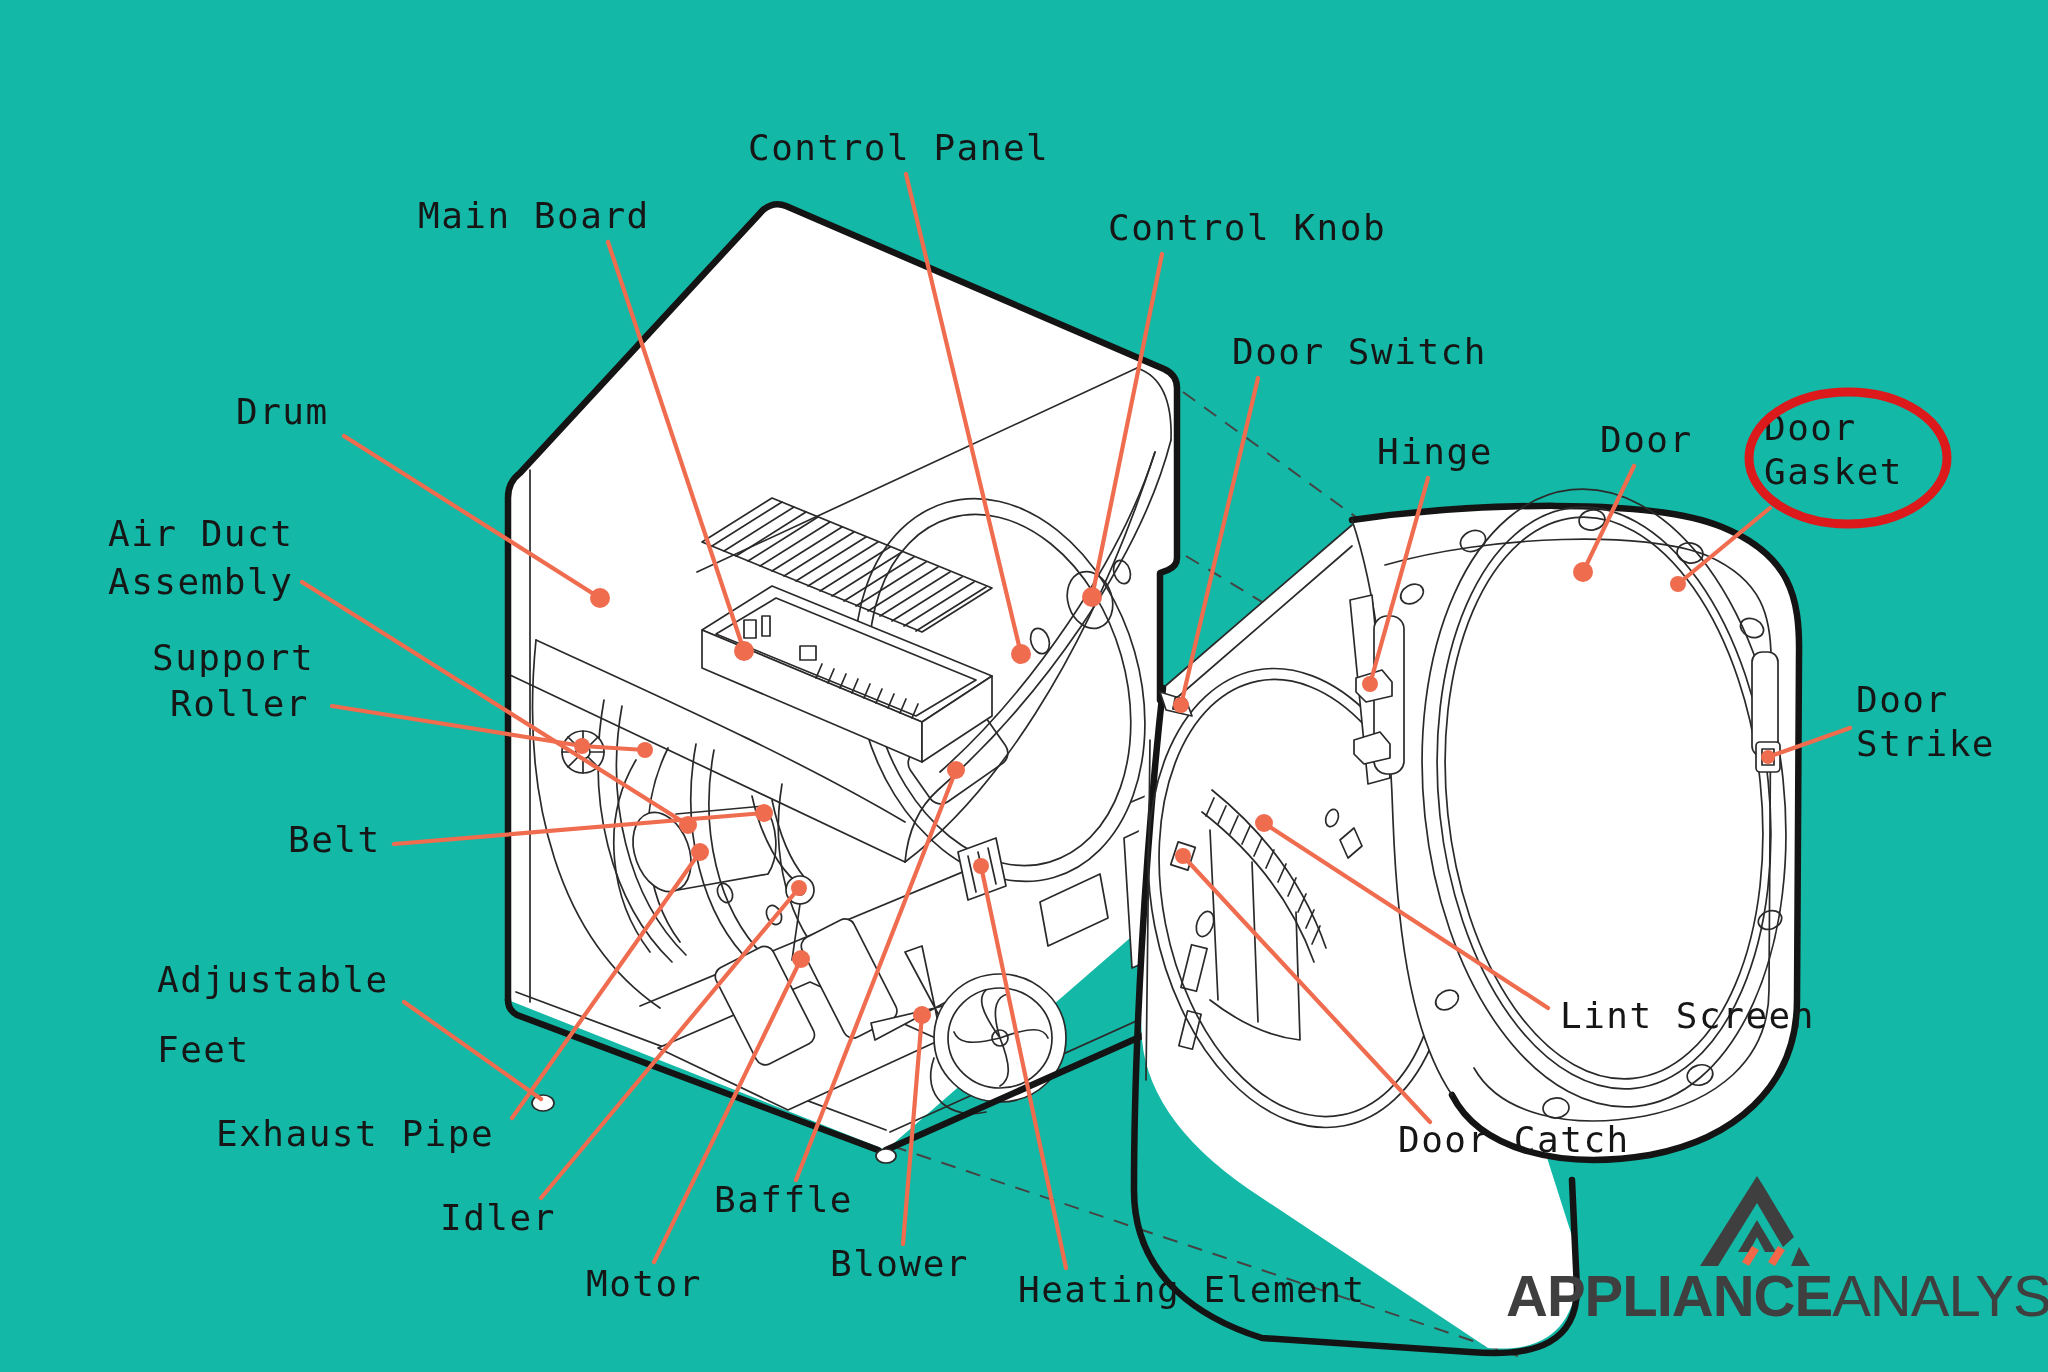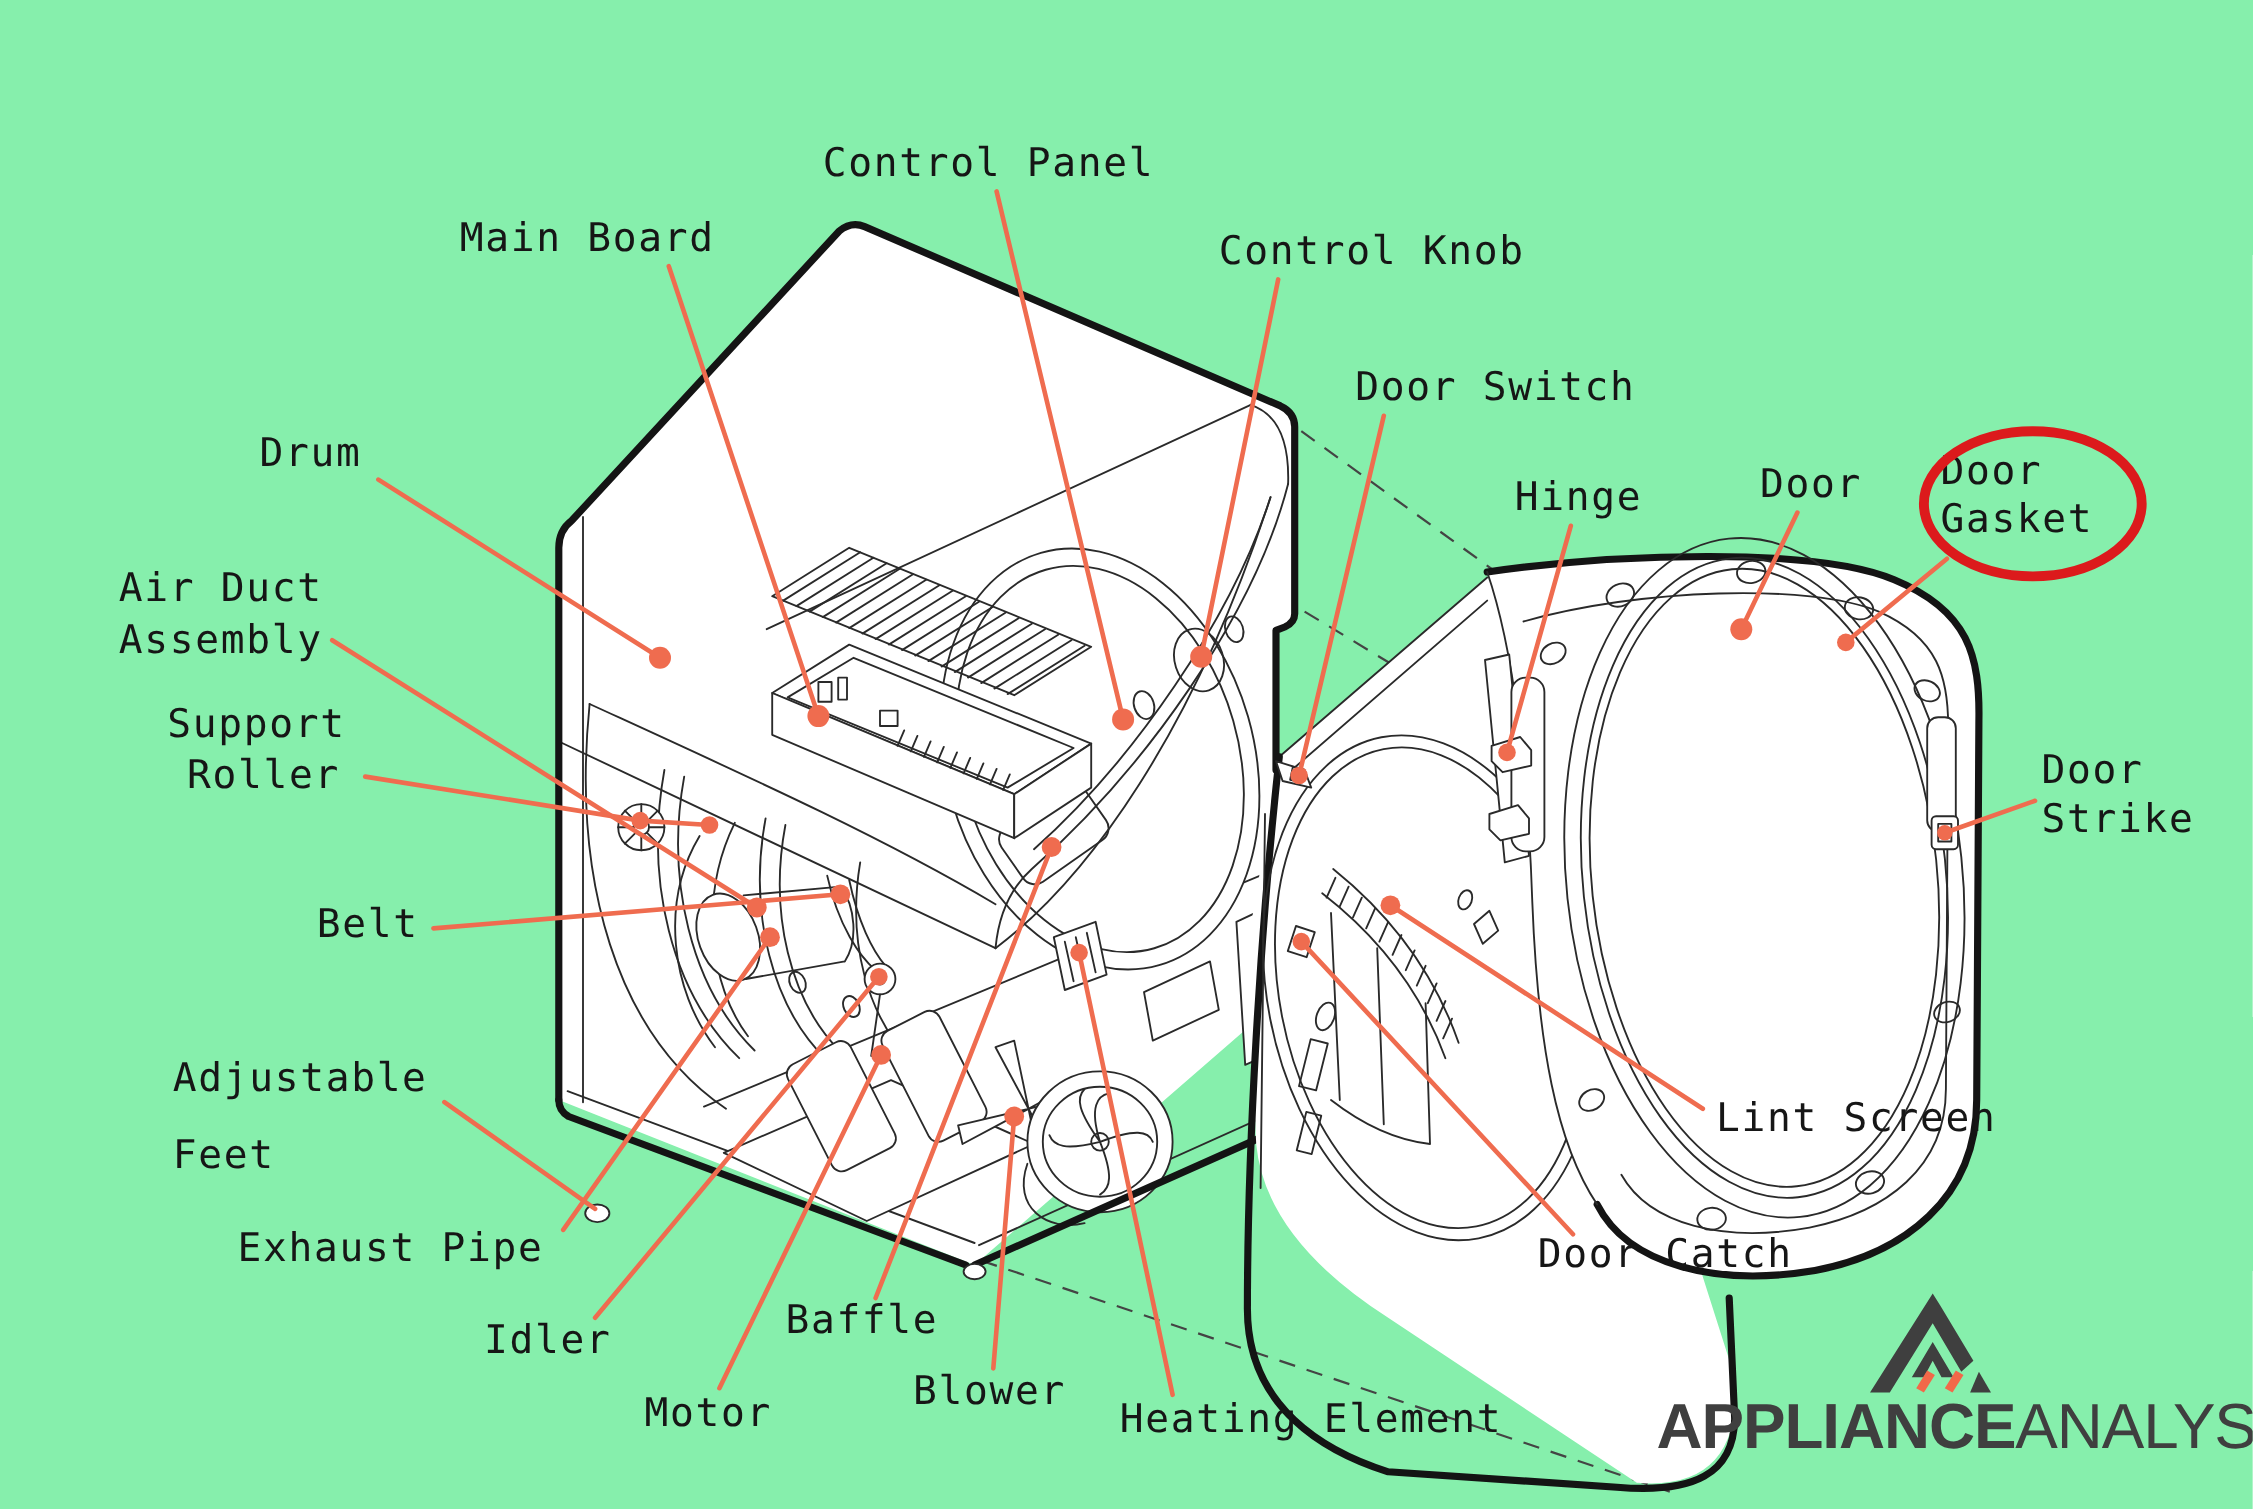--- a/index.html
+++ b/index.html
@@ -1,16 +1,16 @@
 <!DOCTYPE html>
 <html><head>
 <meta charset="utf-8">
 <style>
   html,body{margin:0;padding:0;background:#ffffff;}
-  .stage{position:relative;width:2048px;height:1372px;background:#86efac;overflow:hidden;}
+  .stage{position:relative;width:2048px;height:1372px;background:#14b8a6;overflow:hidden;}
   svg{display:block;}
   .lbl{font-family:"DejaVu Sans Mono",monospace;font-size:36px;letter-spacing:1.5px;fill:#161616;}
   .logo-bold{font-family:"Liberation Sans",sans-serif;font-weight:700;font-size:58px;letter-spacing:-1px;}
   .logo-light{font-family:"Liberation Sans",sans-serif;font-weight:300;font-size:58px;letter-spacing:-1px;}
   .thick{fill:none;stroke:#141414;stroke-width:6.5;stroke-linecap:round;stroke-linejoin:round;}
   .thin{fill:none;stroke:#2a2a2a;stroke-width:1.7;stroke-linecap:round;stroke-linejoin:round;}
   .thinf{fill:#ffffff;stroke:#2a2a2a;stroke-width:1.7;stroke-linejoin:round;}
   .solidf{fill:#ffffff;stroke:none;}
   .dash{fill:none;stroke:#444;stroke-width:2;stroke-dasharray:15 11;}
   .lead{fill:none;stroke-width:4.2;stroke-linecap:round;}

